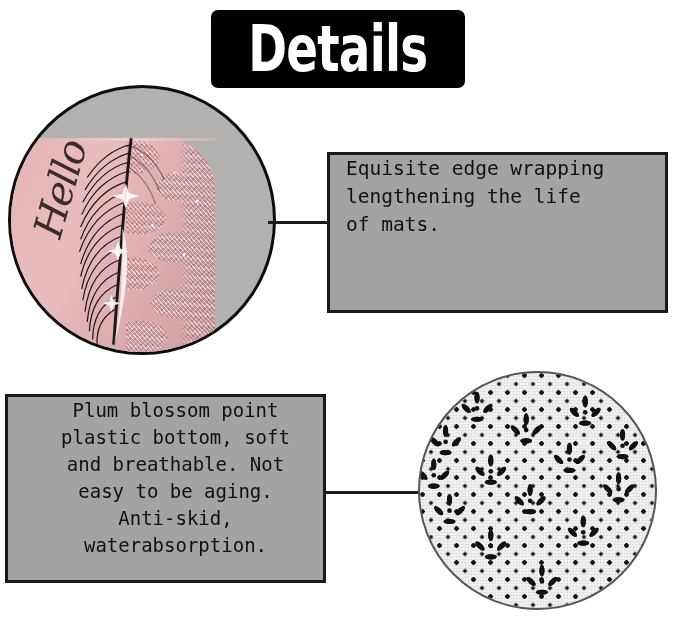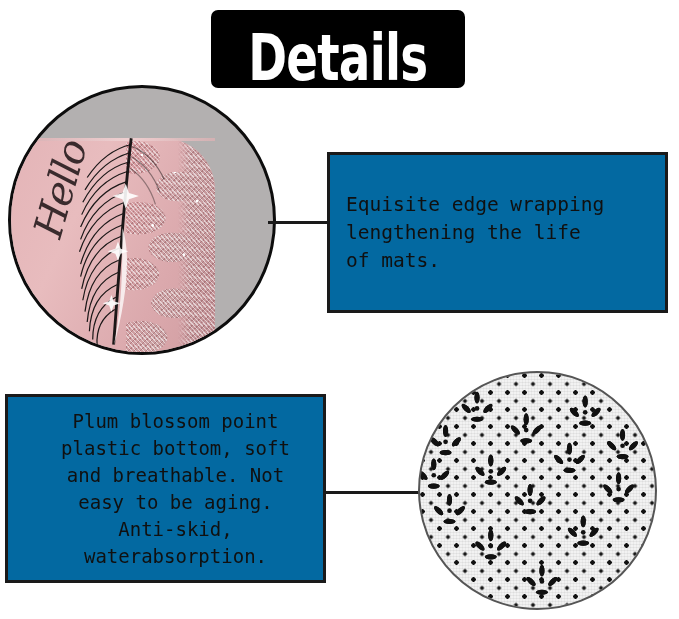--- a/index.html
+++ b/index.html
@@ -19,21 +19,21 @@
   
   .title-banner {
     position: absolute;
     left: 211px;
     top: 10px;
     width: 254px;
     height: 78px;
     background: #000000;
     border-radius: 7px;
     display: flex;
-    align-items: flex-end;
+    align-items: center;
     justify-content: center;
   }
   .title-text {
     color: #ffffff;
     font-family: "DejaVu Sans", sans-serif;
     font-weight: 700;
     font-size: 60px;
     line-height: 60px;
     letter-spacing: -1px;
     transform: scaleX(0.78) scaleY(1.06);
@@ -155,24 +155,23 @@
     background:
       repeating-linear-gradient(0deg, rgba(0,0,0,.05) 0 1px, transparent 1px 3px),
       repeating-linear-gradient(90deg, rgba(0,0,0,.04) 0 1px, transparent 1px 3px);
   }
   .blossoms { position: absolute; inset: 0; }
 
   
   .callout {
     position: absolute;
     border: 3px solid #1a1a1a;
-    background: #0369a1;
+    background: #a3a3a3;
     box-sizing: border-box;
     display: flex;
-    align-items: center;
   }
   #callout-top {
     left: 327px;
     top: 152px;
     width: 341px;
     height: 161px;
     justify-content: flex-start;
   }
   #callout-bottom {
     left: 5px;

